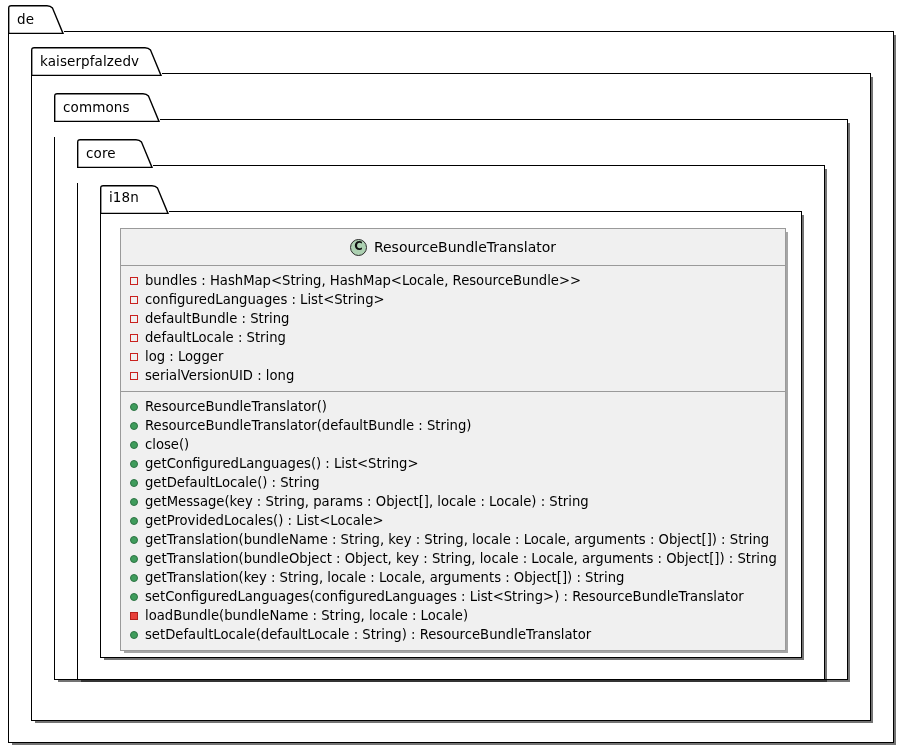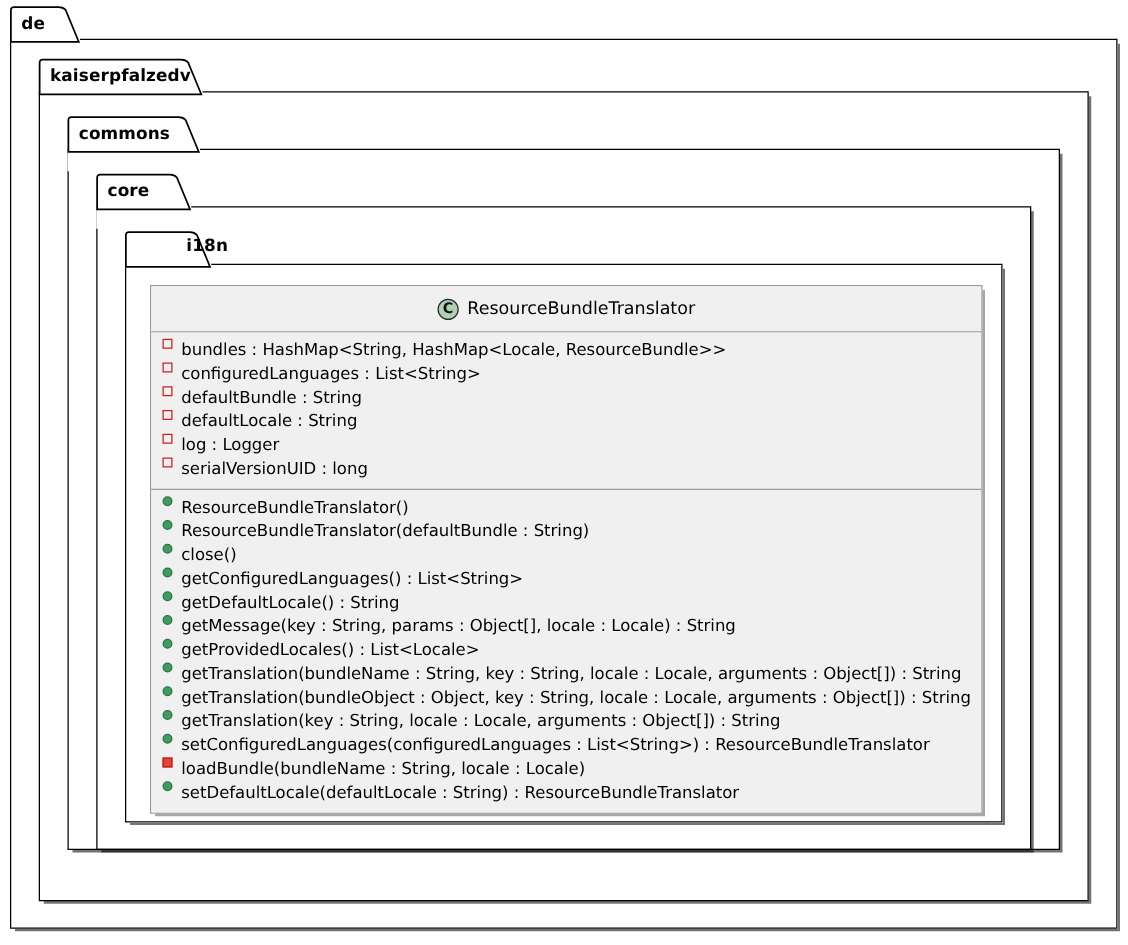--- a/index.html
+++ b/index.html
@@ -53,21 +53,21 @@
     overflow: visible;
   }
   .pkg-label {
     position: absolute;
     left: 9px;
     top: 0;
     height: 100%;
     display: flex;
     align-items: center;
     font-size: 13.5px;
-    font-weight: bold;
+    font-weight: normal;
     letter-spacing: 0.1px;
     white-space: nowrap;
     z-index: 4;
     color: #000000;
   }
 
   
   .class-box {
     position: absolute;
     box-sizing: border-box;
@@ -108,21 +108,21 @@
 
   .member-section {
     padding: 5px 0 6px 0;
     background: #f0f0f0;
   }
   .member-section.fields {
     border-bottom: 1px solid #9a9a9a;
   }
   .member-row {
     display: flex;
-    align-items: flex-start;
+    align-items: center;
     height: 19px;
     padding-left: 9px;
     white-space: nowrap;
   }
   .vis {
     flex: 0 0 auto;
     width: 8px;
     height: 8px;
     margin-right: 7px;
     box-sizing: border-box;
@@ -187,21 +187,21 @@
         </svg>
         <span class="pkg-label" style="height: 27px;">core</span>
       </div>
     </div>
     <div class="pkg" style="left: 100px; top: 185px; width: 702px; height: 473px;">
       <div class="pkg-body" style="top: 26px; width: 702px; height: 447px;"></div>
       <div class="pkg-tab" style="width: 69px; height: 29px;">
         <svg width="71" height="30">
           <path d="M 0.7 28.4 L 0.7 3.2 Q 0.7 0.7 3.2 0.7 L 52 0.7 Q 55.5 0.7 57.5 3.0 L 68 28.4 Z" fill="#ffffff" stroke="#000000" stroke-width="1.4" stroke-linejoin="miter"></path>
         </svg>
-        <span class="pkg-label" style="height: 24px; margin-left: 40px;">i18n</span>
+        <span class="pkg-label" style="height: 24px;">i18n</span>
       </div>
     </div>
     <div class="class-box" style="left: 120px; top: 228px; width: 666px;">
       <div class="class-header">
         <span class="class-stereo-icon">C</span>
         <span class="class-title">ResourceBundleTranslator</span>
       </div>
       <div class="member-section fields">
         <div class="member-row">
           <span class="vis private-field"></span>

